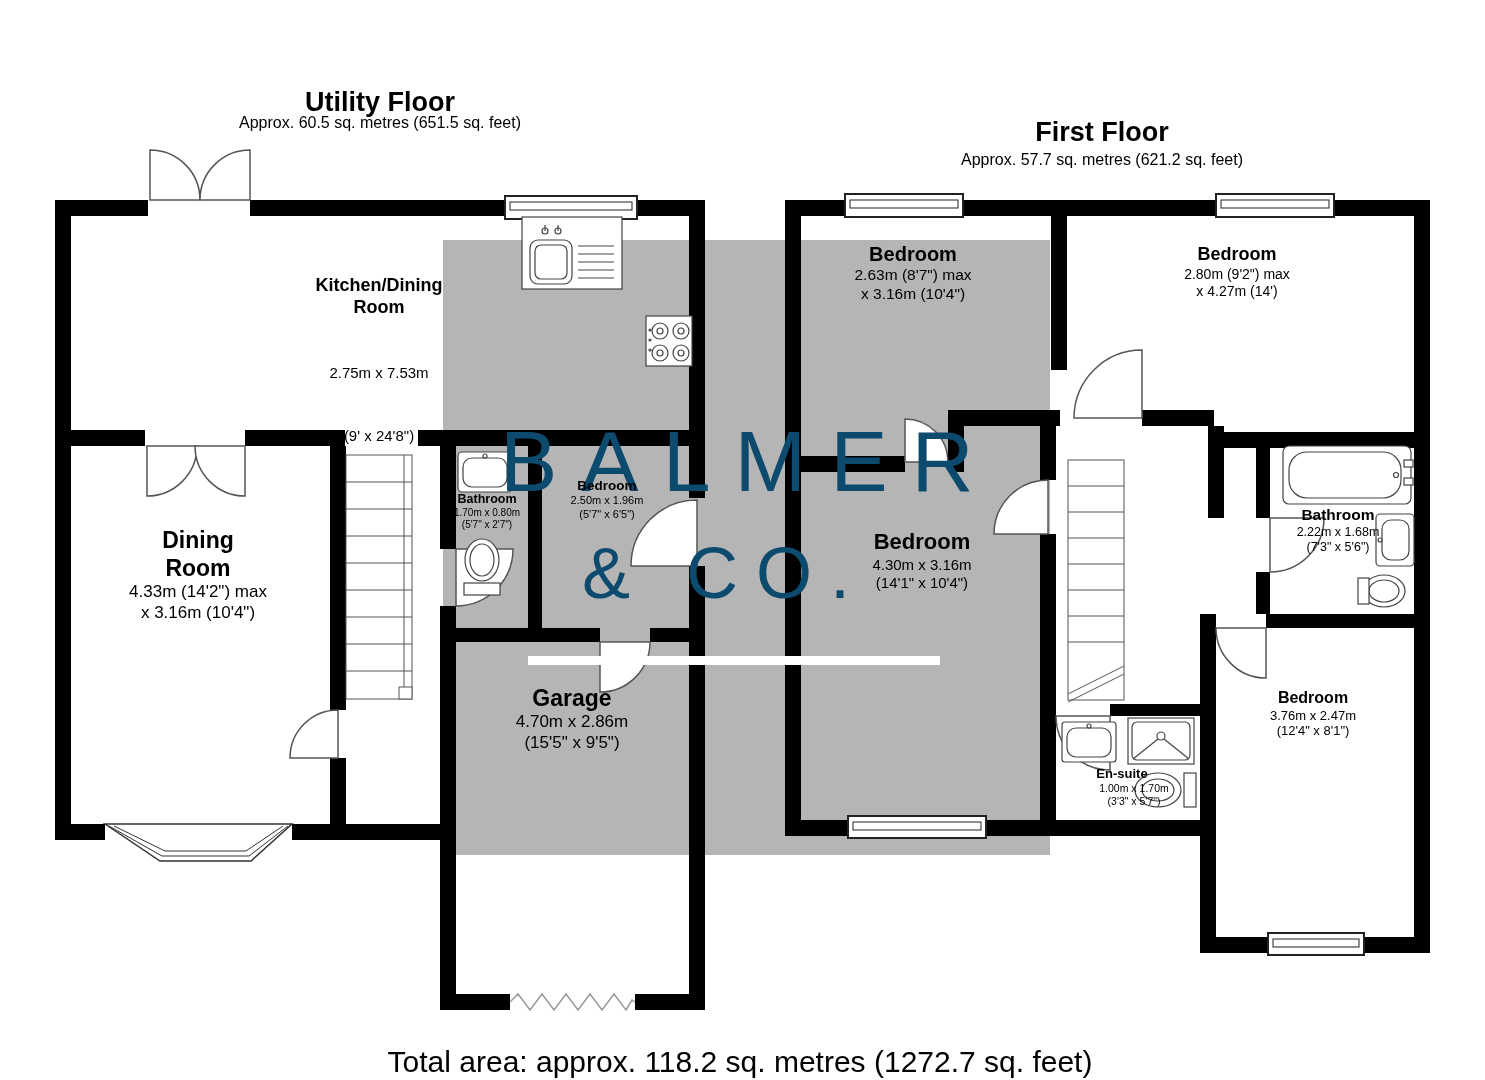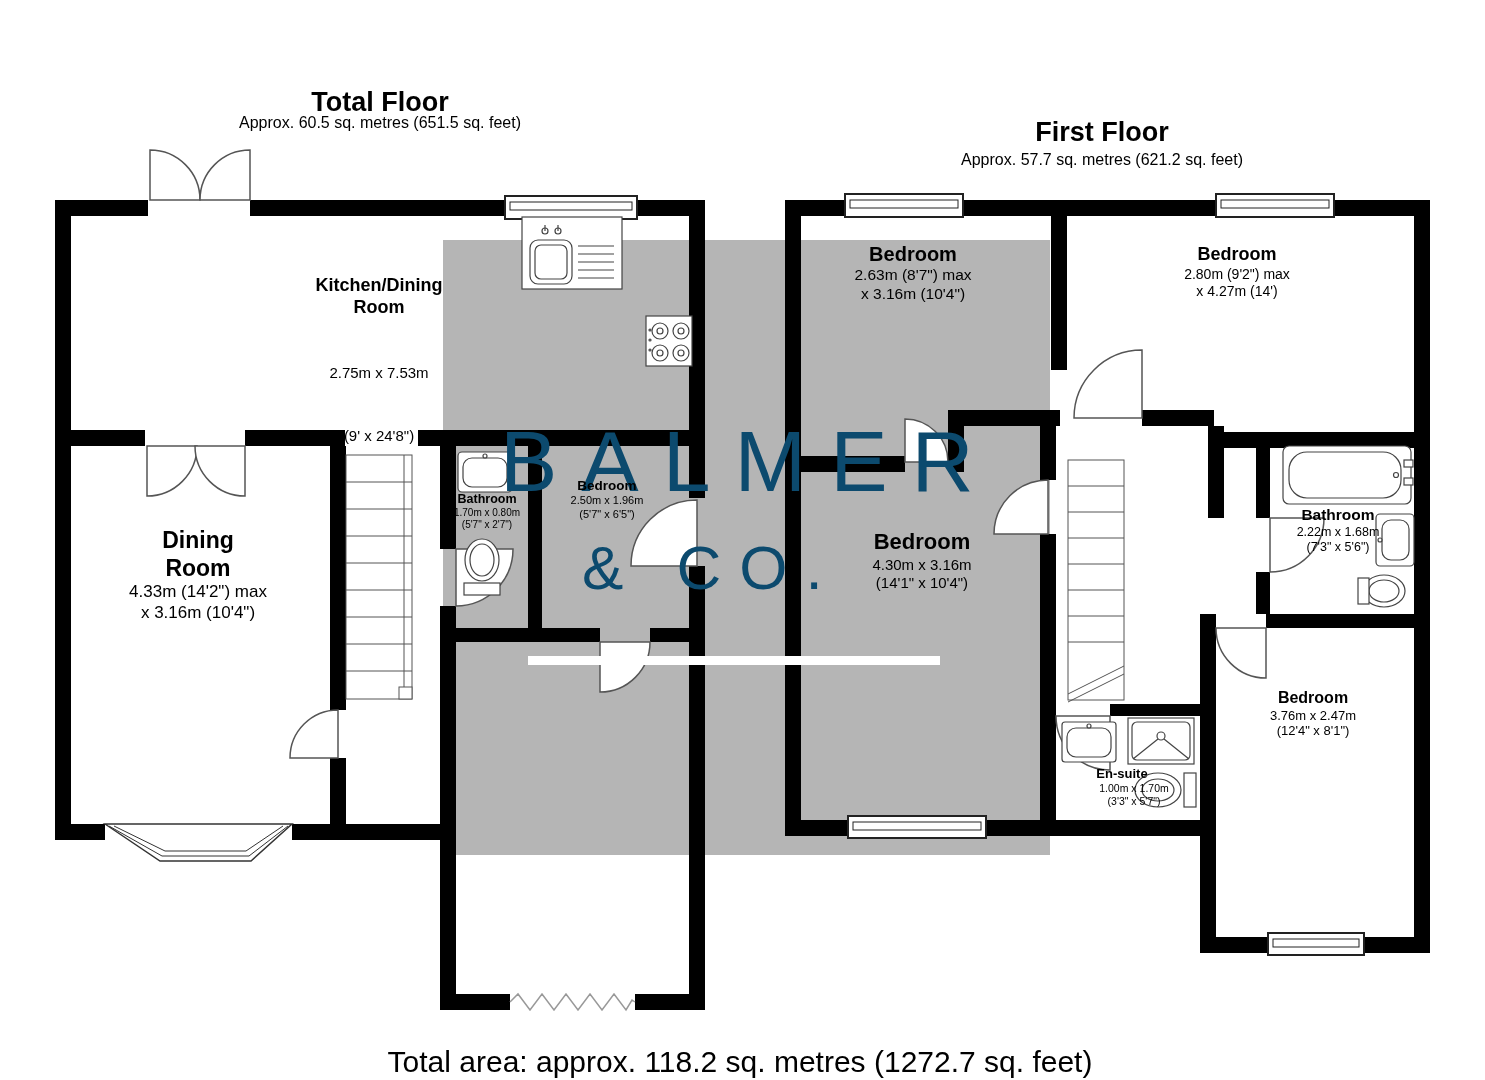--- a/index.html
+++ b/index.html
@@ -2,21 +2,21 @@
 <html><head>
 <meta charset="utf-8">
 <style>
   html,body{margin:0;padding:0;background:#fff;}
   #canvas{position:relative;width:1485px;height:1080px;background:#fff;overflow:hidden;
           font-family:"Liberation Sans", sans-serif;color:#000;}
   #plan-svg{position:absolute;left:0;top:0;z-index:1;}
   
   .wm{position:absolute;z-index:2;color:#0c4a6e;font-family:"Liberation Sans",sans-serif;}
   #wm-line1{left:500px;top:412px;font-size:86px;letter-spacing:24px;font-weight:400;}
-  #wm-line2{left:582px;top:532px;font-size:62px;letter-spacing:18px;font-weight:400;}
+  #wm-line2{left:582px;top:532px;font-size:72px;letter-spacing:18px;font-weight:400;}
   #wm-bar{left:528px;top:656px;width:412px;height:9px;background:#fff;}
   
   .lbl{position:absolute;z-index:3;transform:translateX(-50%);text-align:center;
        line-height:1.22;white-space:nowrap;}
   .lbl .nm{font-weight:bold;}
   .floor-title{font-weight:bold;font-size:27px;}
   .floor-sub{font-size:16px;}
   #lbl-gf-title{left:380px;top:86px;}
   #lbl-gf-sub{left:380px;top:113px;}
   #lbl-ff-title{left:1102px;top:116px;}
@@ -260,21 +260,21 @@
       <ellipse cx="1158" cy="790" rx="23" ry="17"></ellipse>
       <ellipse cx="1158" cy="790" rx="16" ry="11" fill="none"></ellipse>
       <rect x="1184" y="773" width="12" height="34"></rect>
     </g>
   </svg>
 
   <div class="wm" id="wm-line1">BALMER</div>
   <div class="wm" id="wm-line2">&amp; CO.</div>
   <div class="wm" id="wm-bar"></div>
 
-  <div class="lbl floor-title" id="lbl-gf-title">Total Floor</div>
+  <div class="lbl floor-title" id="lbl-gf-title">Utility Floor</div>
   <div class="lbl floor-sub" id="lbl-gf-sub">Approx. 60.5 sq. metres (651.5 sq. feet)</div>
   <div class="lbl floor-title" id="lbl-ff-title">First Floor</div>
   <div class="lbl floor-sub" id="lbl-ff-sub">Approx. 57.7 sq. metres (621.2 sq. feet)</div>
 
   <div class="lbl" id="lbl-kitchen">
     <div class="nm">Kitchen/Dining Room</div>
     <div class="dm">2.75m x 7.53m</div>
     <div class="dm">(9' x 24'8")</div>
   </div>
 
@@ -289,20 +289,25 @@
     <div class="dm">1.70m x 0.80m</div>
     <div class="dm">(5'7" x 2'7")</div>
   </div>
 
   <div class="lbl" id="lbl-utility">
     <div class="nm">Bedroom</div>
     <div class="dm">2.50m x 1.96m</div>
     <div class="dm">(5'7" x 6'5")</div>
   </div>
 
+  <div class="lbl" id="lbl-garage">
+    <div class="nm">Garage</div>
+    <div class="dm">4.70m x 2.86m</div>
+    <div class="dm">(15'5" x 9'5")</div>
+  </div>
 
   <div class="lbl" id="lbl-bed1">
     <div class="nm">Bedroom</div>
     <div class="dm">2.63m (8'7") max</div>
     <div class="dm">x 3.16m (10'4")</div>
   </div>
 
   <div class="lbl" id="lbl-bed2">
     <div class="nm">Bedroom</div>
     <div class="dm">2.80m (9'2") max</div>

